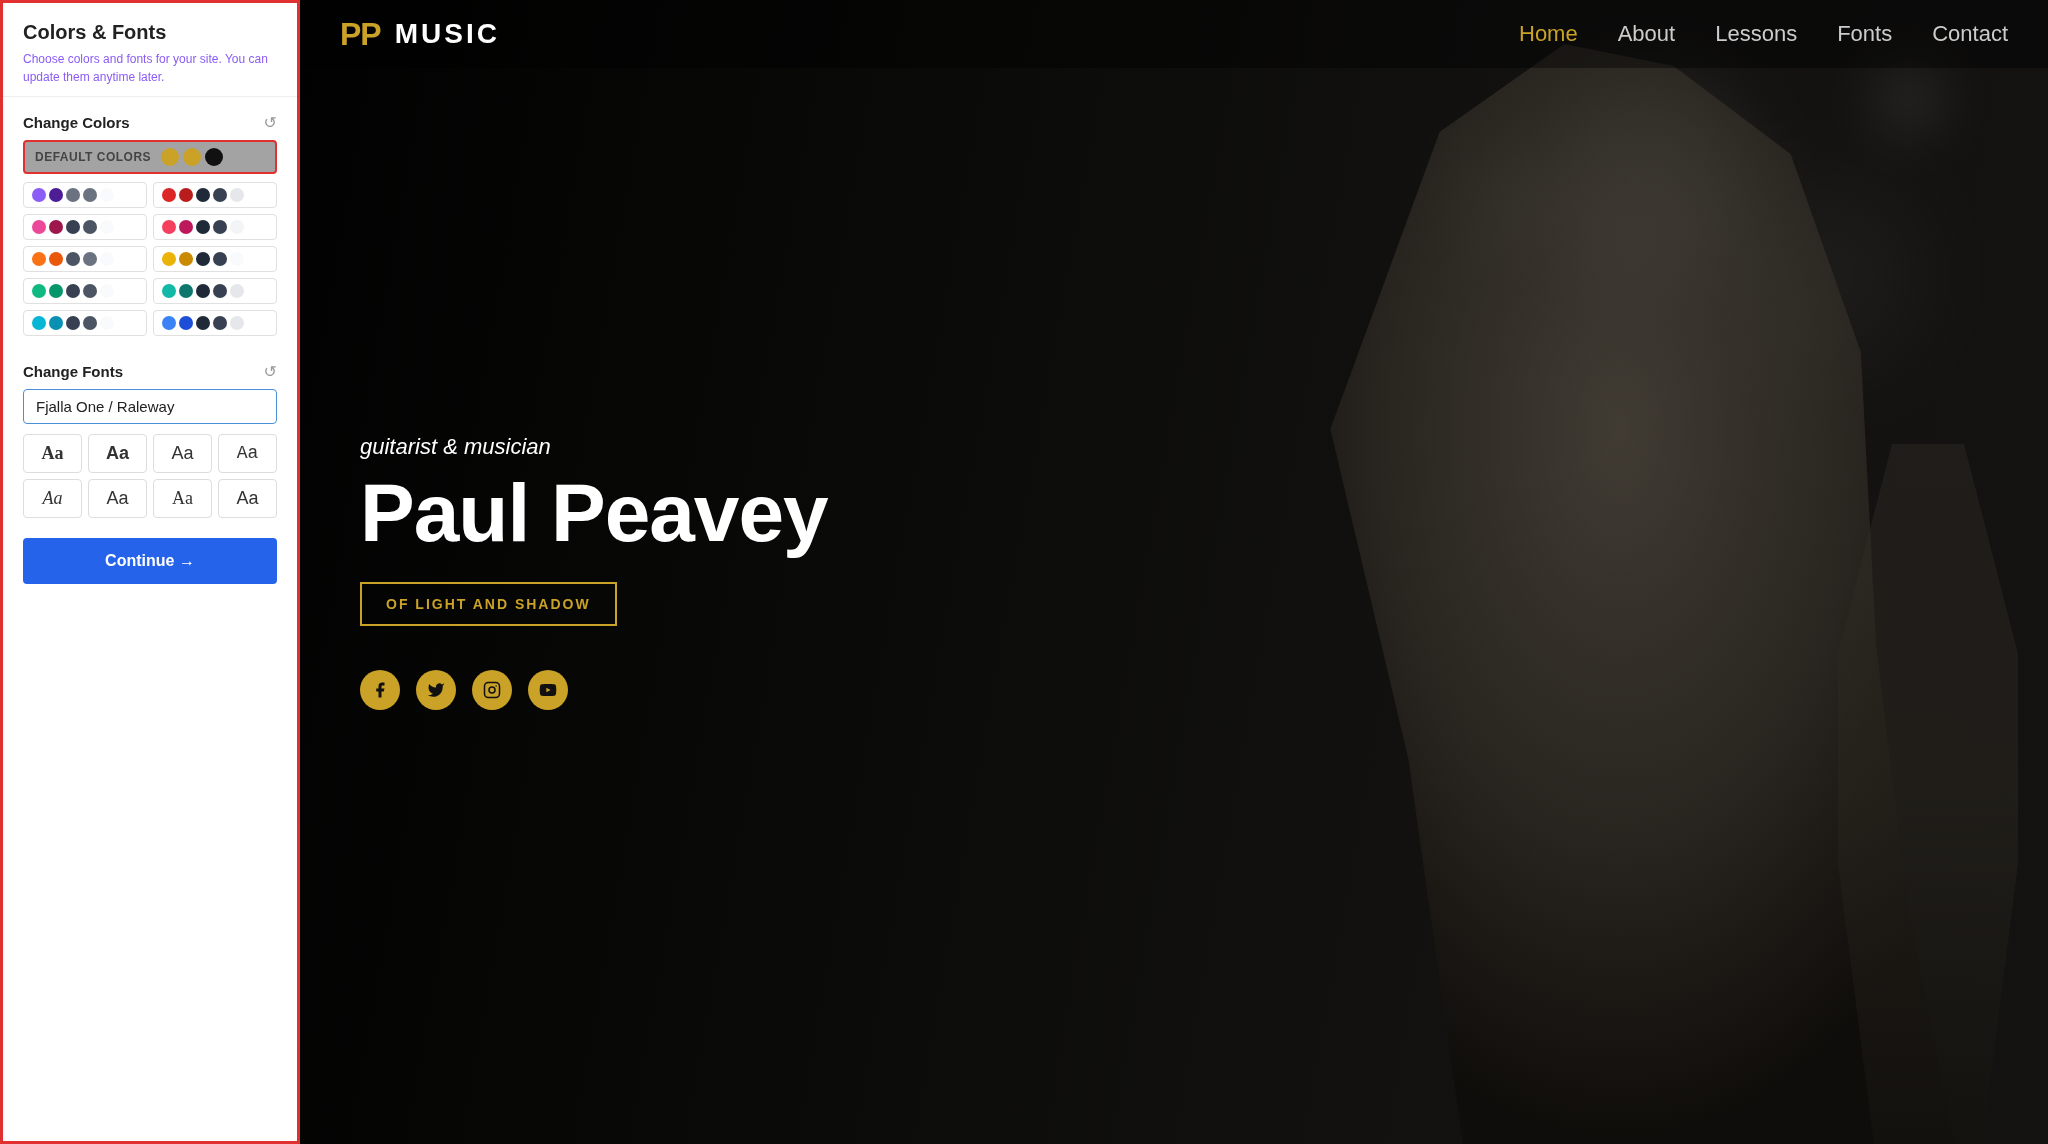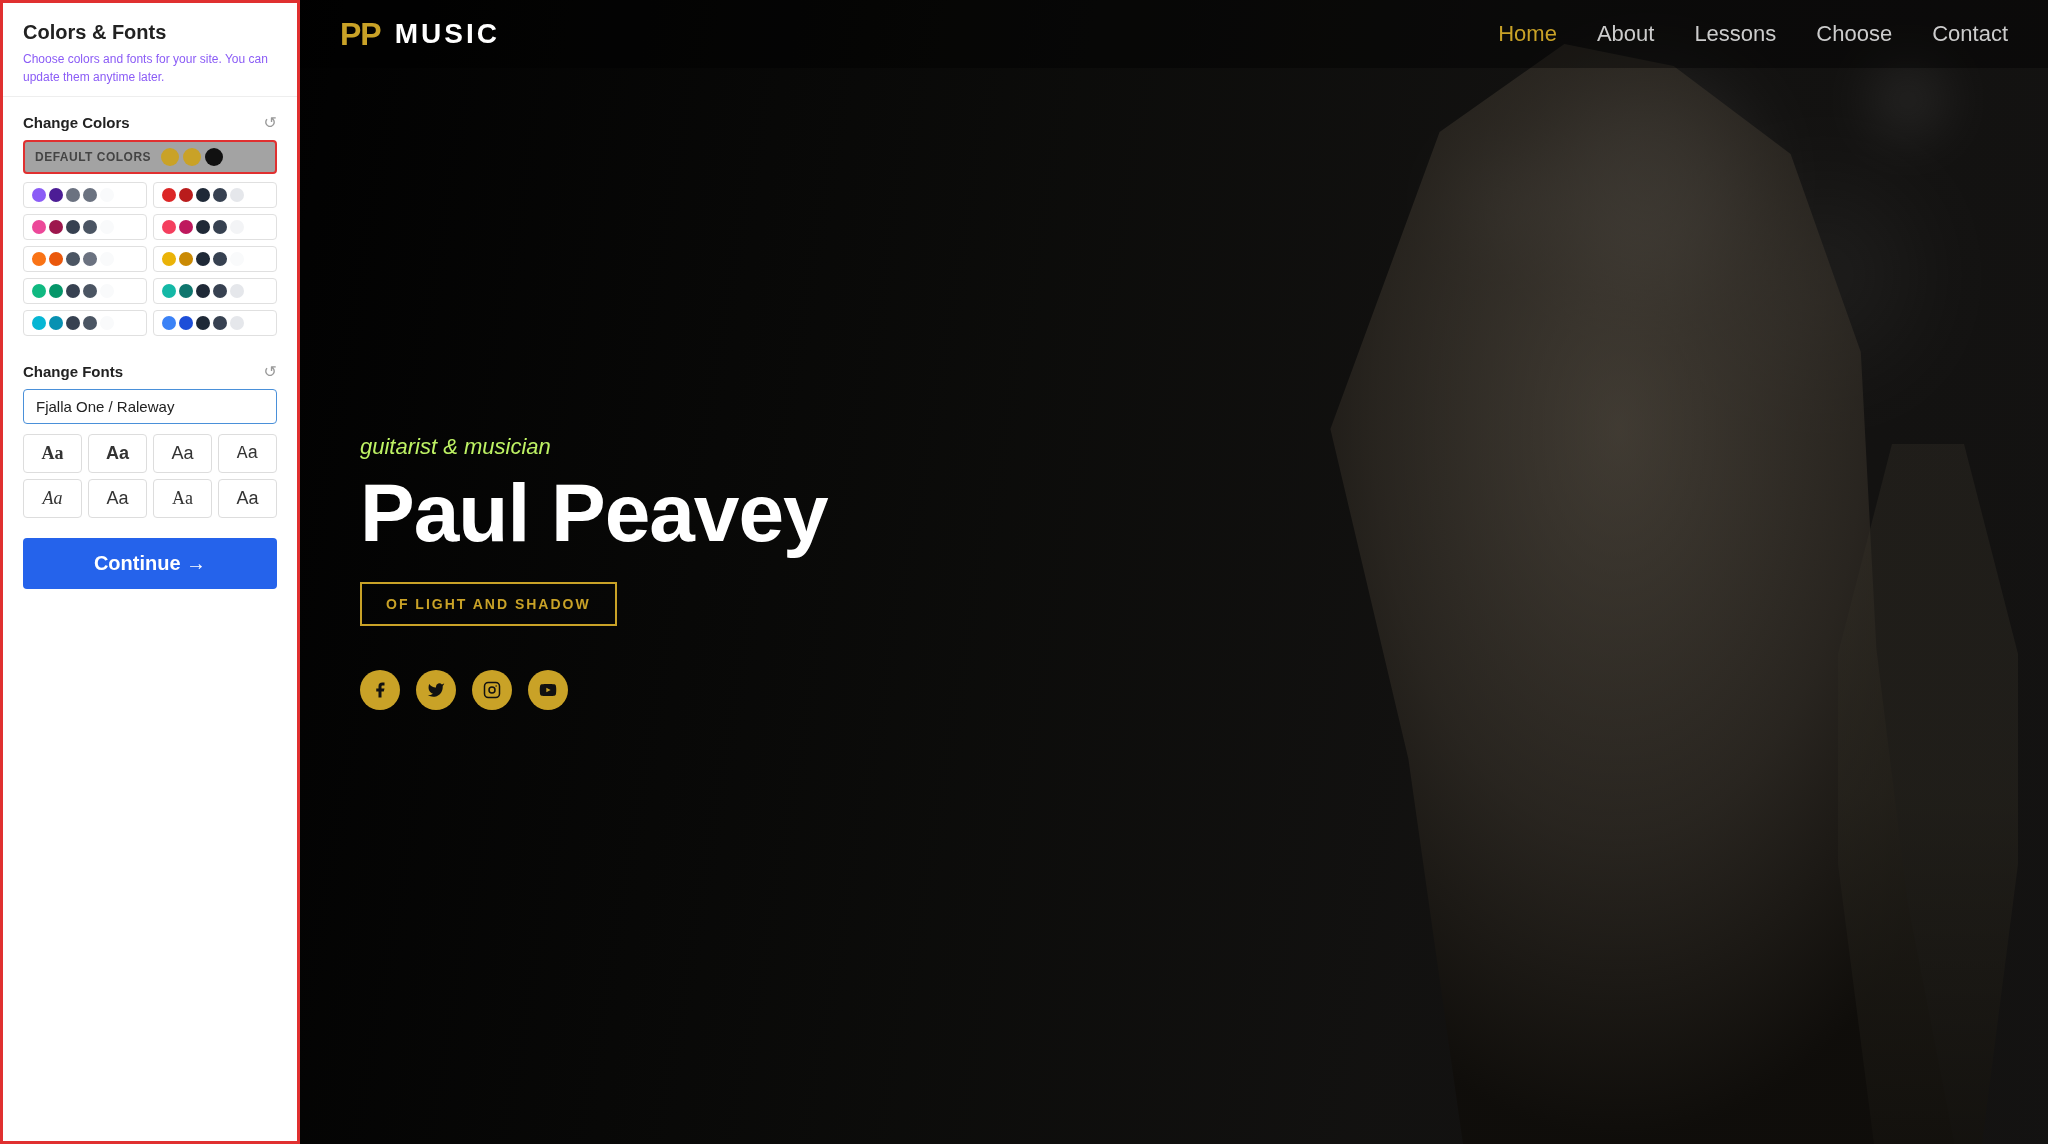--- a/index.html
+++ b/index.html
@@ -164,21 +164,21 @@
     }
 
     
     .continue-btn {
       margin: 10px 20px;
       background: #2563eb;
       color: #fff;
       border: none;
       border-radius: 4px;
       padding: 14px;
-      font-size: 20px;
+      font-size: 16px;
       font-weight: 600;
       cursor: pointer;
       display: flex;
       align-items: center;
       justify-content: center;
       gap: 8px;
     }
 
     .back-area {
       padding: 8px 20px 16px 20px;
@@ -254,21 +254,21 @@
     .bokeh-4 { width: 80px; height: 80px; background: #ccc; top: 60px; right: 100px; opacity: 0.12; filter: blur(25px); }
 
     .hero-content {
       position: absolute;
       left: 60px;
       top: 50%;
       transform: translateY(-50%);
       z-index: 3;
     }
     .hero-subtitle {
-      color: #bef264;
+      color: #ffffff;
       font-size: 22px;
       font-style: italic;
       font-weight: 400;
       margin-bottom: 12px;
     }
     .hero-name {
       color: #fff;
       font-size: 82px;
       font-weight: 900;
       line-height: 1;
@@ -492,21 +492,21 @@
 
   <nav class="site-nav">
     <div class="site-logo">
       <span class="logo-pp">PP</span>
       <span class="logo-music">MUSIC</span>
     </div>
     <ul class="nav-links">
       <li><a class="nav-link active">Home</a></li>
       <li><a class="nav-link">About</a></li>
       <li><a class="nav-link">Lessons</a></li>
-      <li><a class="nav-link">Choose</a></li>
+      <li><a class="nav-link">Fonts</a></li>
       <li><a class="nav-link">Contact</a></li>
     </ul>
   </nav>
 
   <div class="hero-content">
     <div class="hero-subtitle">guitarist &amp; musician</div>
     <div class="hero-name">Paul Peavey</div>
     <div class="hero-cta">OF LIGHT AND SHADOW</div>
     <div class="social-icons">
       <div class="social-icon">

